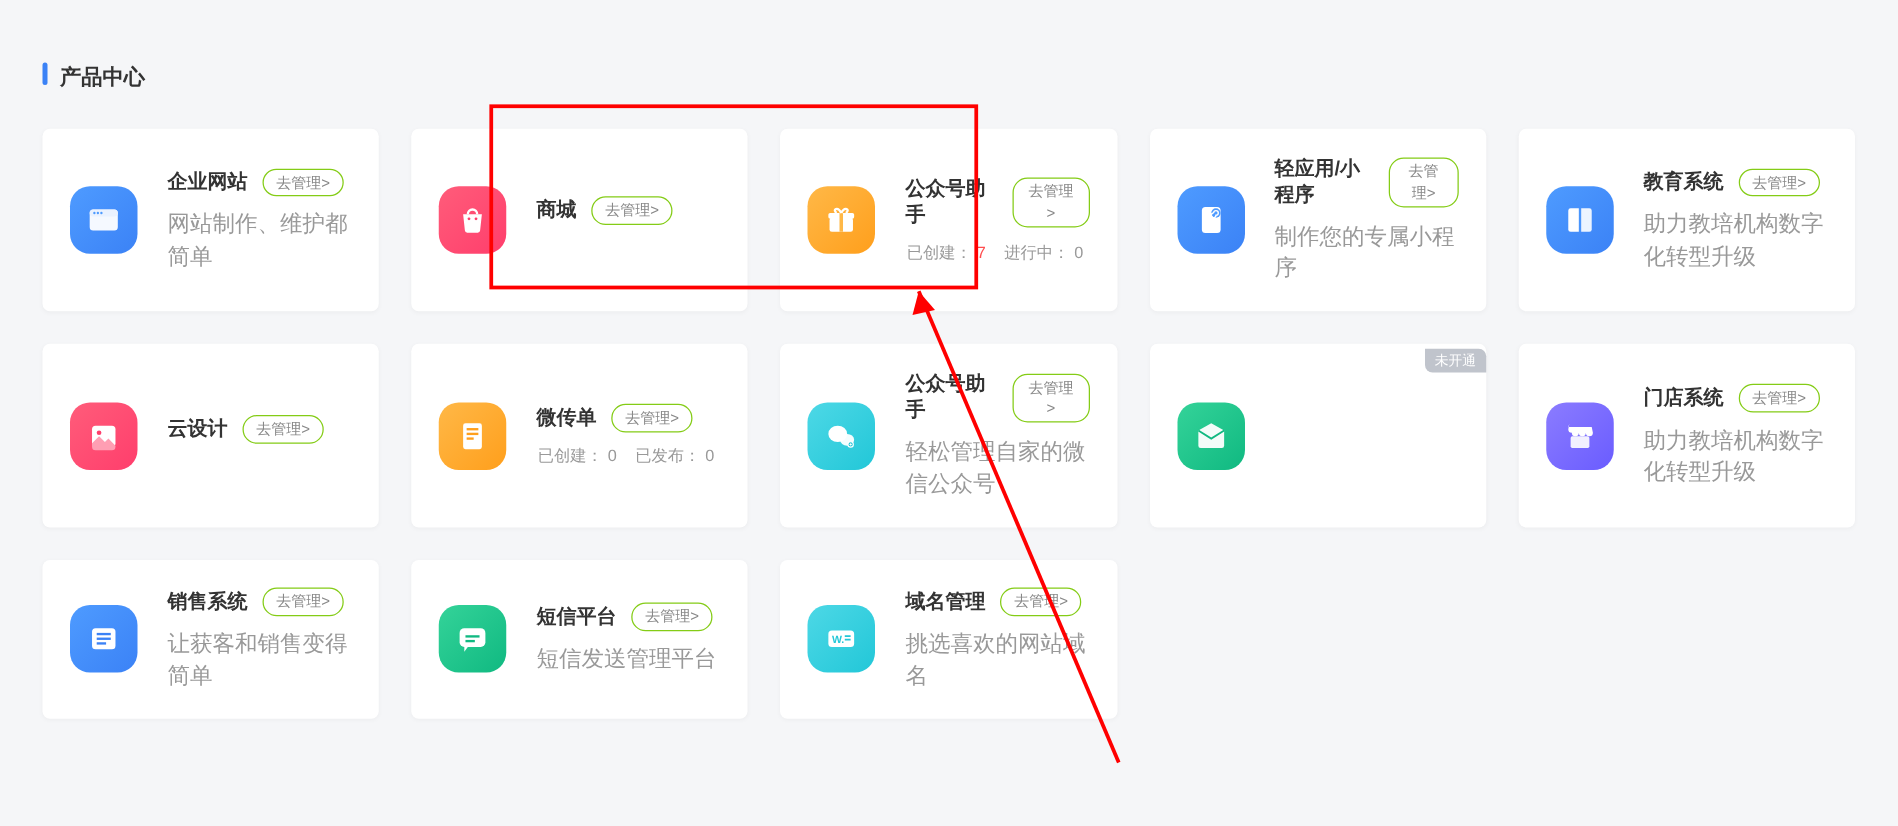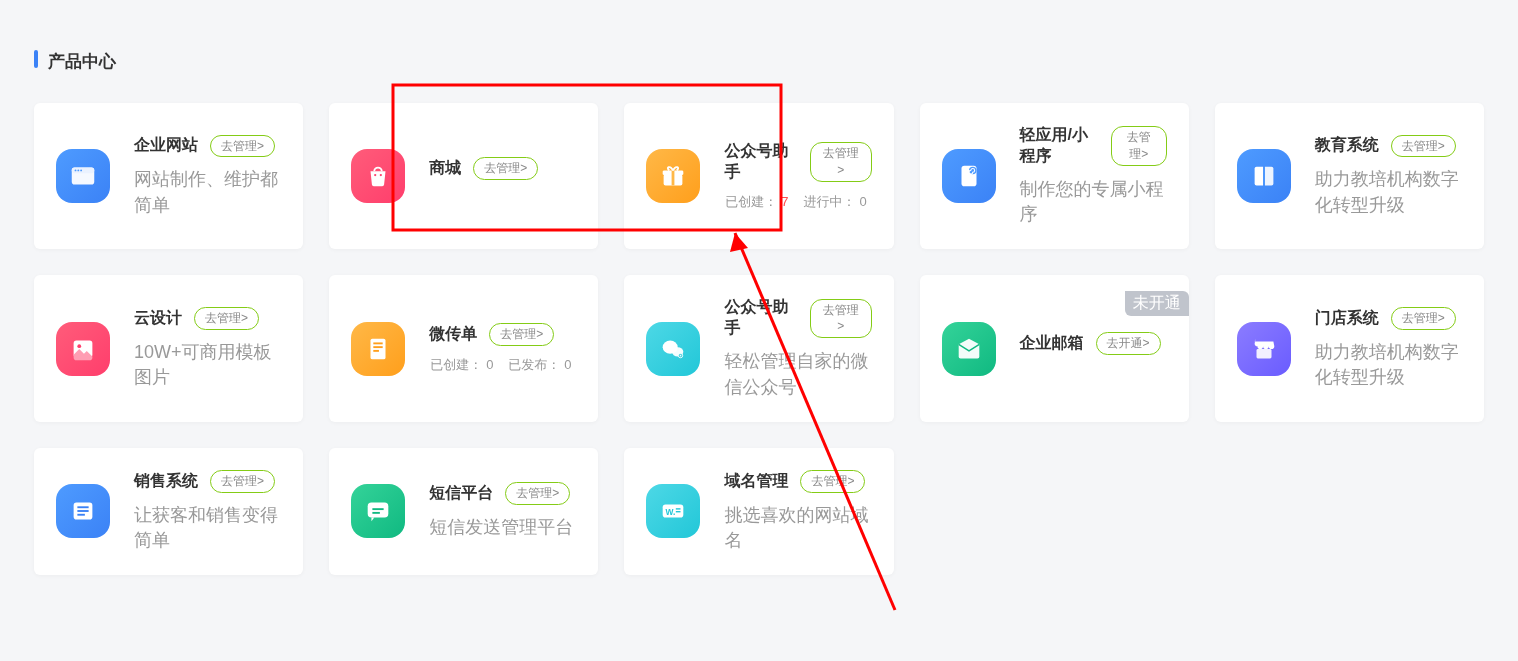--- a/index.html
+++ b/index.html
@@ -86,25 +86,25 @@
   }
   .card .stats {
     font-size: 13px;
     color: #999;
     text-align: center;
   }
   .card .stats .count-red { color: #ff4d4f; margin: 0 4px; }
   .card .stats .count-gray { color: #999; margin: 0 4px; }
   .card .badge-tr {
     position: absolute;
-    top: 16px;
+    top: 4px;
     right: 0;
     background: #c0c4cc;
     color: #fff;
-    font-size: 16px;
+    font-size: 11px;
     padding: 2px 8px;
     border-top-right-radius: 6px;
     border-bottom-left-radius: 6px;
   }
   
   .ic-blue   { background: linear-gradient(135deg,#4e9bff,#3b82f6); }
   .ic-pink   { background: linear-gradient(135deg,#ff5c7a,#ff3e6c); }
   .ic-orange { background: linear-gradient(135deg,#ffb847,#ff9f1c); }
   .ic-purple { background: linear-gradient(135deg,#8b7cff,#6a5cff); }
   .ic-green  { background: linear-gradient(135deg,#34d399,#10b981); }
@@ -217,21 +217,20 @@
             <rect x="6" y="7" width="20" height="18" rx="3" fill="#fff"></rect>
             <circle cx="12" cy="13" r="2" fill="#ff3e6c"></circle>
             <path d="M6 22l6-6 5 5 3-3 6 6v1a3 3 0 01-3 3H9a3 3 0 01-3-3v-3z" fill="#ff9eb3"></path>
           </svg>
         </div>
         <div class="content">
           <div class="title-row">
             <span class="card-title">云设计</span>
             <button class="action-btn">去管理&gt;</button>
           </div>
-          <div class="desc">10W+可商用模板图片</div>
         </div>
       </div>
       <div class="card">
         <div class="icon-wrap ic-orange">
           <svg viewBox="0 0 32 32">
             <rect x="8" y="5" width="16" height="22" rx="2" fill="#fff"></rect>
             <rect x="11" y="9" width="10" height="2" fill="#ff9f1c"></rect>
             <rect x="11" y="13" width="10" height="2" fill="#ff9f1c"></rect>
             <rect x="11" y="17" width="6" height="2" fill="#ff9f1c"></rect>
           </svg>
@@ -262,24 +261,20 @@
         </div>
       </div>
       <div class="card">
         <div class="icon-wrap ic-green">
           <svg viewBox="0 0 32 32">
             <path d="M5 11l11-6 11 6v13a2 2 0 01-2 2H7a2 2 0 01-2-2V11z" fill="#fff" opacity="0.95"></path>
             <path d="M5 11l11 7 11-7" fill="none" stroke="#10b981" stroke-width="1.5"></path>
           </svg>
         </div>
         <div class="content">
-          <div class="title-row">
-            <span class="card-title">企业邮箱</span>
-            <button class="action-btn">去开通&gt;</button>
-          </div>
         </div>
         <div class="badge-tr">未开通</div>
       </div>
       <div class="card">
         <div class="icon-wrap ic-purple">
           <svg viewBox="0 0 32 32">
             <path d="M6 8h20l1 5a3 3 0 01-3 3 3 3 0 01-3-3 3 3 0 01-6 0 3 3 0 01-6 0 3 3 0 01-3-3l1-5z" fill="#fff"></path>
             <rect x="8" y="16" width="16" height="10" rx="1.5" fill="#fff" opacity="0.9"></rect>
           </svg>
         </div>

